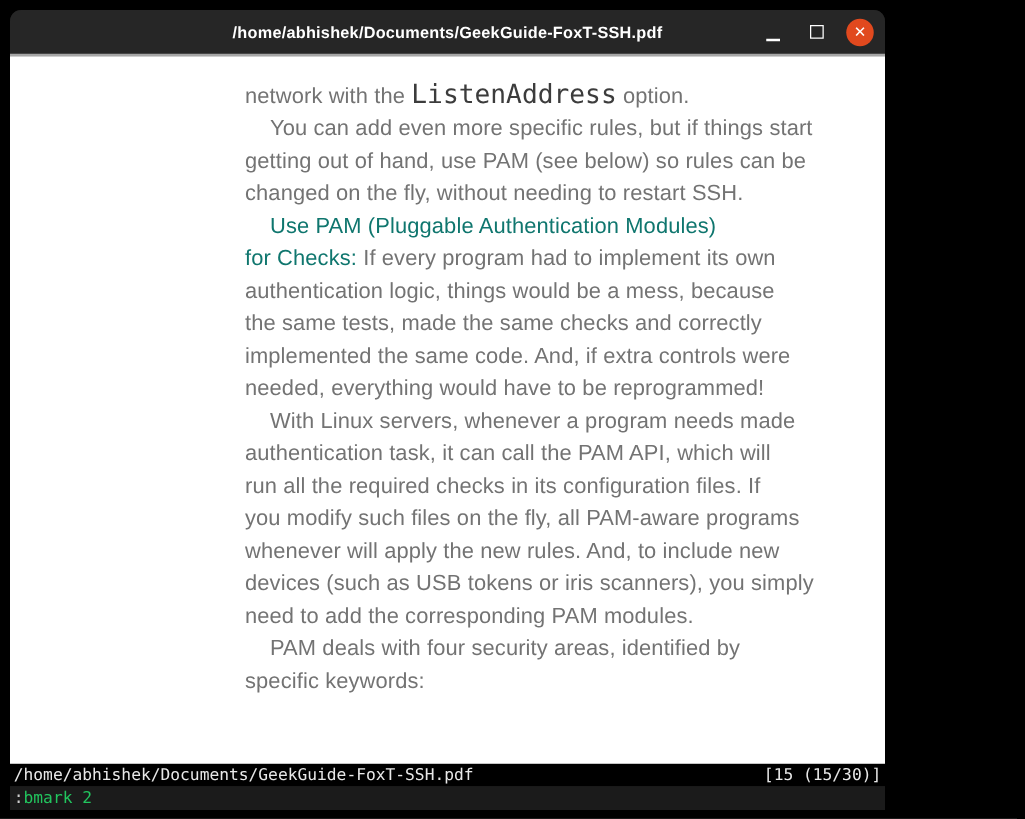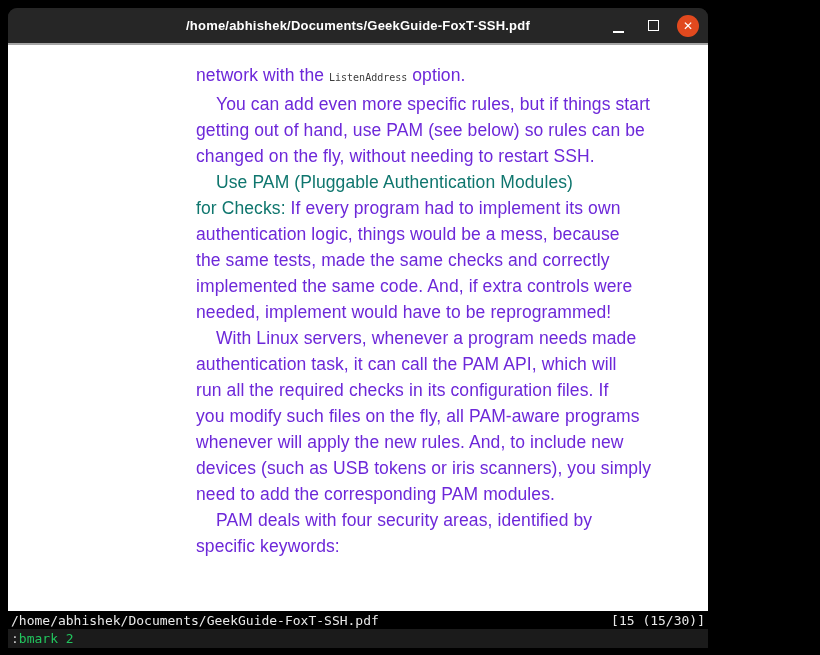--- a/index.html
+++ b/index.html
@@ -76,25 +76,25 @@
     position: absolute;
     left: 188px; top: 17px;
     width: 505px;
     font-size: 17.5px;
     line-height: 26px;
     color: #4a4a4a;
     letter-spacing: 0.1px;
   }
   .line { white-space: nowrap; }
   .line.ind { padding-left: 20px; }
-  .seg-n { color: #6d28d9; }
+  .seg-n { color: #737373; }
   .seg-b { color: #0f766e; font-weight: normal; }
   .seg-m {
     font-family: "DejaVu Sans Mono", monospace;
-    font-size: 10px; color: #3c3c3c; letter-spacing: 0;
+    font-size: 21px; color: #3c3c3c; letter-spacing: 0;
   }
 
   
   .statusbar {
     flex: 0 0 18px; height: 18px;
     background: #000000;
     color: #e8e8e8;
     font-family: "DejaVu Sans Mono", monospace;
     font-size: 13px;
     display: flex; align-items: center; justify-content: space-between;
@@ -140,21 +140,21 @@
       <div class="textcol" id="doc-lines">
           <div class="line"><span class="seg-n">network with the </span><span class="seg-m">ListenAddress</span><span class="seg-n"> option.</span></div>
           <div class="line ind"><span class="seg-n">You can add even more specific rules, but if things start</span></div>
           <div class="line"><span class="seg-n">getting out of hand, use PAM (see below) so rules can be</span></div>
           <div class="line"><span class="seg-n">changed on the fly, without needing to restart SSH.</span></div>
           <div class="line ind"><span class="seg-b">Use PAM (Pluggable Authentication Modules)</span></div>
           <div class="line"><span class="seg-b">for Checks:</span><span class="seg-n"> If every program had to implement its own</span></div>
           <div class="line"><span class="seg-n">authentication logic, things would be a mess, because</span></div>
           <div class="line"><span class="seg-n">the same tests, made the same checks and correctly</span></div>
           <div class="line"><span class="seg-n">implemented the same code. And, if extra controls were</span></div>
-          <div class="line"><span class="seg-n">needed, implement would have to be reprogrammed!</span></div>
+          <div class="line"><span class="seg-n">needed, everything would have to be reprogrammed!</span></div>
           <div class="line ind"><span class="seg-n">With Linux servers, whenever a program needs made</span></div>
           <div class="line"><span class="seg-n">authentication task, it can call the PAM API, which will</span></div>
           <div class="line"><span class="seg-n">run all the required checks in its configuration files. If</span></div>
           <div class="line"><span class="seg-n">you modify such files on the fly, all PAM-aware programs</span></div>
           <div class="line"><span class="seg-n">whenever will apply the new rules. And, to include new</span></div>
           <div class="line"><span class="seg-n">devices (such as USB tokens or iris scanners), you simply</span></div>
           <div class="line"><span class="seg-n">need to add the corresponding PAM modules.</span></div>
           <div class="line ind"><span class="seg-n">PAM deals with four security areas, identified by</span></div>
           <div class="line"><span class="seg-n">specific keywords:</span></div>
         </div>

